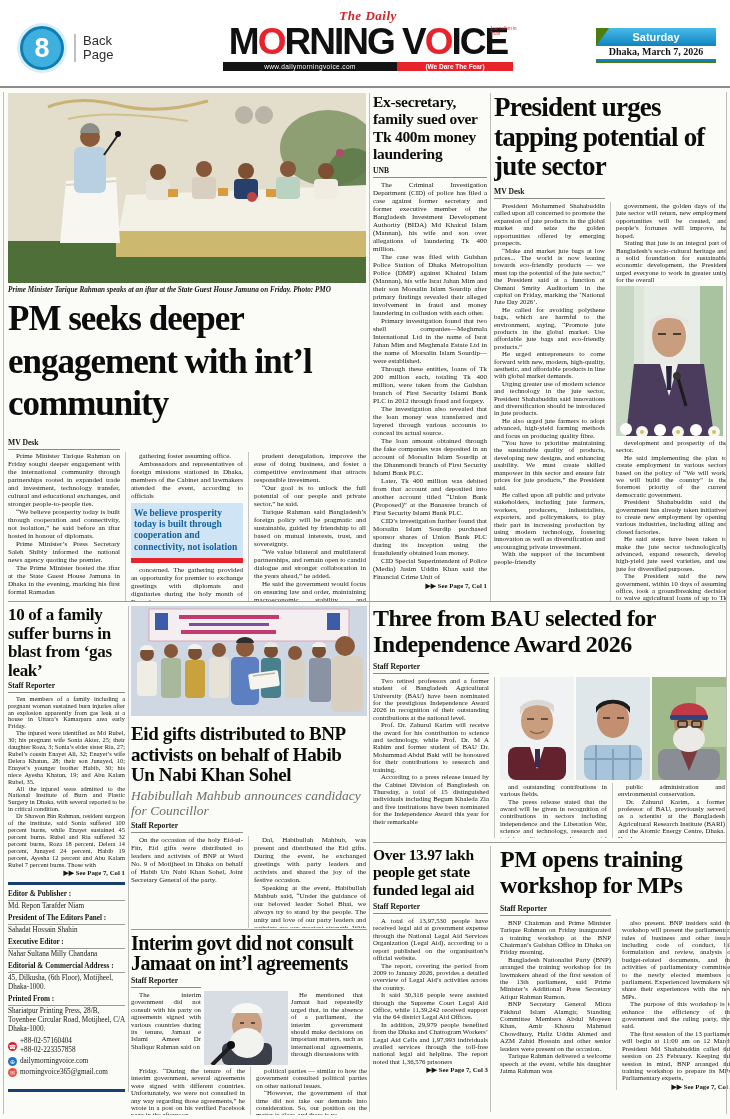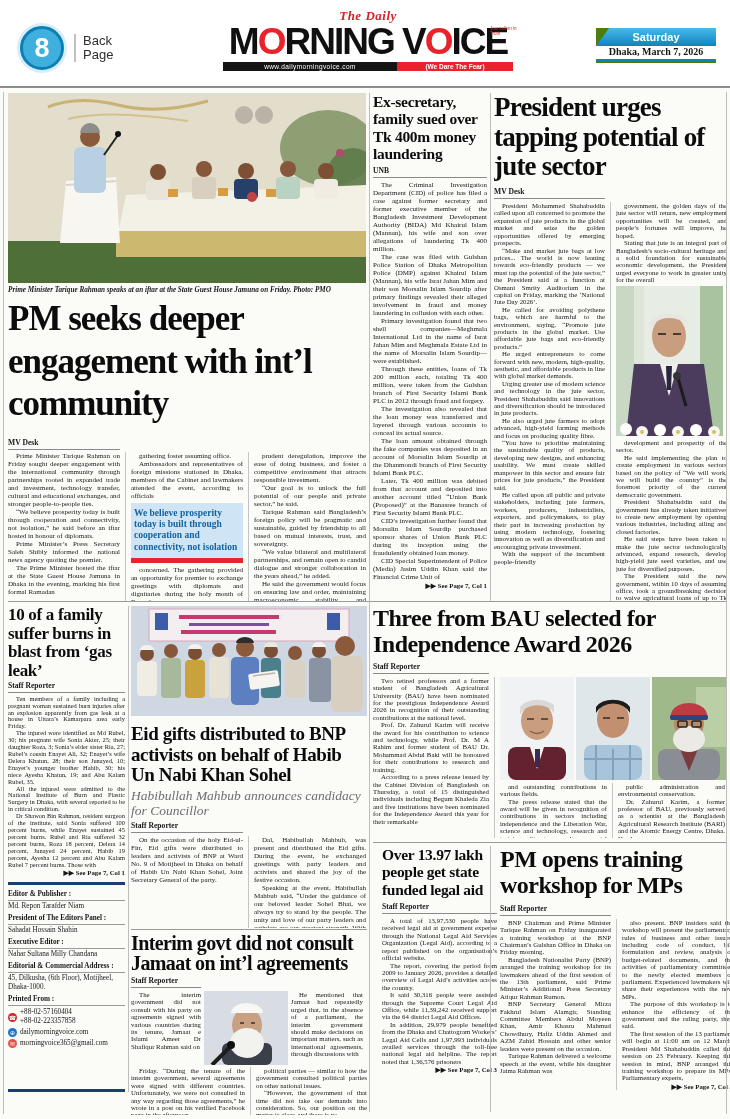--- a/index.html
+++ b/index.html
@@ -94,21 +94,21 @@
   .bau-head{font-size:24px;line-height:1.08;letter-spacing:-.5px;margin-bottom:4px}
   .bau .byline{width:116px}
   .bau-row{display:flex}
   .bau-col1{width:116px;flex:none;height:158px;overflow:hidden}
   .bau-right{width:226px;flex:none}
   .bau-photos{display:flex;gap:2px}
   .bau-photos svg{width:74px;height:103px}
   .bau-cont{display:flex;margin-top:3px;height:60px;overflow:hidden}
   .bau-cont .col{width:107px;flex:none;overflow:hidden}
   .hr-right{left:373px;top:842px;width:354px}
-  .legal{position:absolute;left:382px;top:846px;width:115px;height:266px;overflow:hidden}
+  .legal{position:absolute;left:373px;top:846px;width:115px;height:266px;overflow:hidden}
   .legal-head{font-size:15.5px;line-height:1.12;letter-spacing:-.3px;margin-bottom:4px}
   .workshop{position:absolute;left:500px;top:846px;width:233px;height:266px;overflow:hidden}
   .ws-head{font-size:24px;line-height:1.1;letter-spacing:-.5px;margin-bottom:5px}
   .ws-cols .col{width:111px;flex:none;overflow:hidden}
   .ws-cols{display:flex}
 
   
   .vr-main{left:369px;top:93px;height:1019px}
   .vr-exp{left:490px;top:93px;height:508px}
   .vr-left{left:128px;top:606px;height:486px}
@@ -306,20 +306,21 @@
 <div class="editor-box">
   <div class="ed-label">Editor &amp; Publisher :</div>
   <div class="ed-value">Md. Repon Tarafder Niam</div>
   <div class="ed-label">President of The Editors Panel :</div>
   <div class="ed-value">Sahadat Hossain Shahin</div>
   <div class="ed-label">Executive Editor :</div>
   <div class="ed-value">Nahar Sultana Milly Chandana</div>
   <div class="ed-label">Editorial &amp; Commercial Address :</div>
   <div class="ed-value">45, Dilkusha, (6th Floor), Motijheel, Dhaka-1000.</div>
   <div class="ed-label">Printed From :</div>
+  <div class="ed-value">Shariatpur Printing Press, 28/B, Toyenbee Circular Road, Motijheel, C/A Dhaka-1000.</div>
   <div class="contact-row">
     <span class="cicon red">☎</span>
     <span>
       <span>+88-02-57160404</span><br>
       <span>+88-02-223357858</span>
     </span>
   </div>
   <div class="contact-row">
     <span class="cicon blue">⊕</span>
     <span>dailymorningvoice.com</span>

